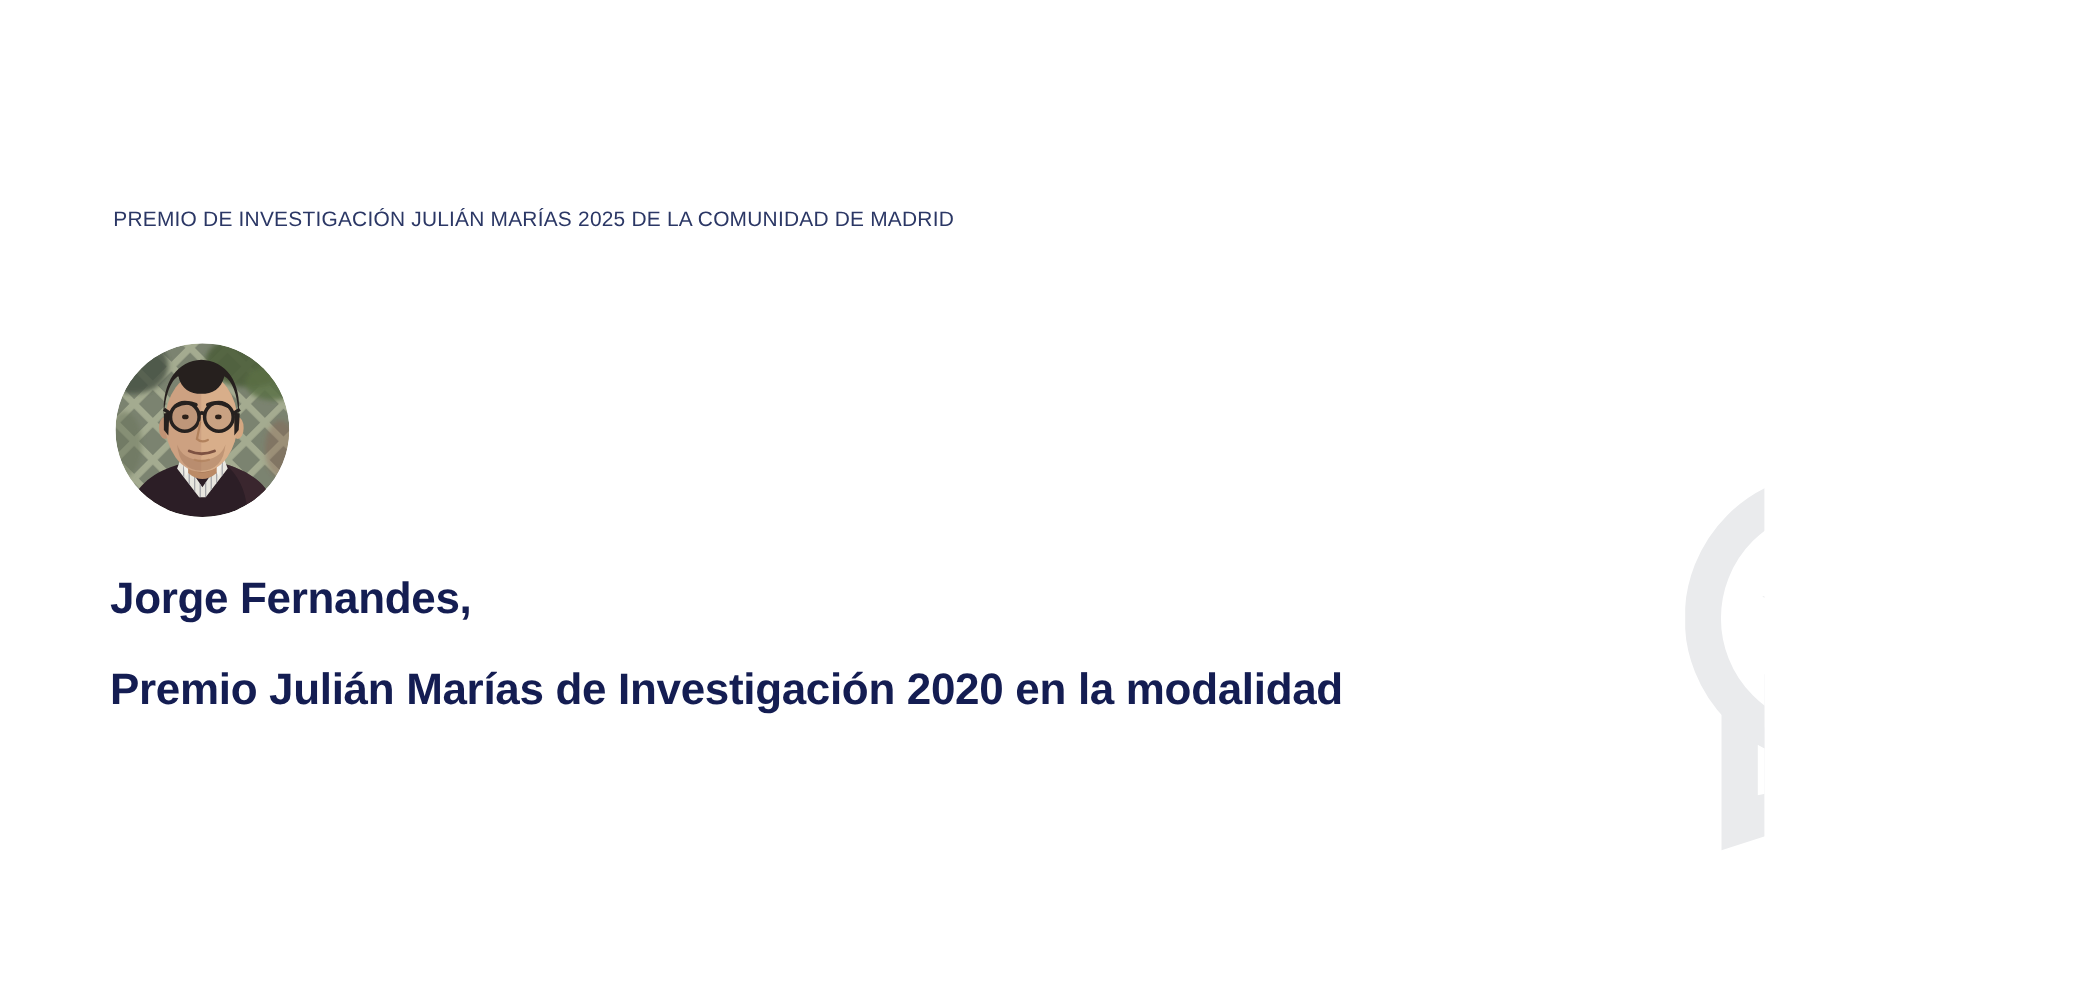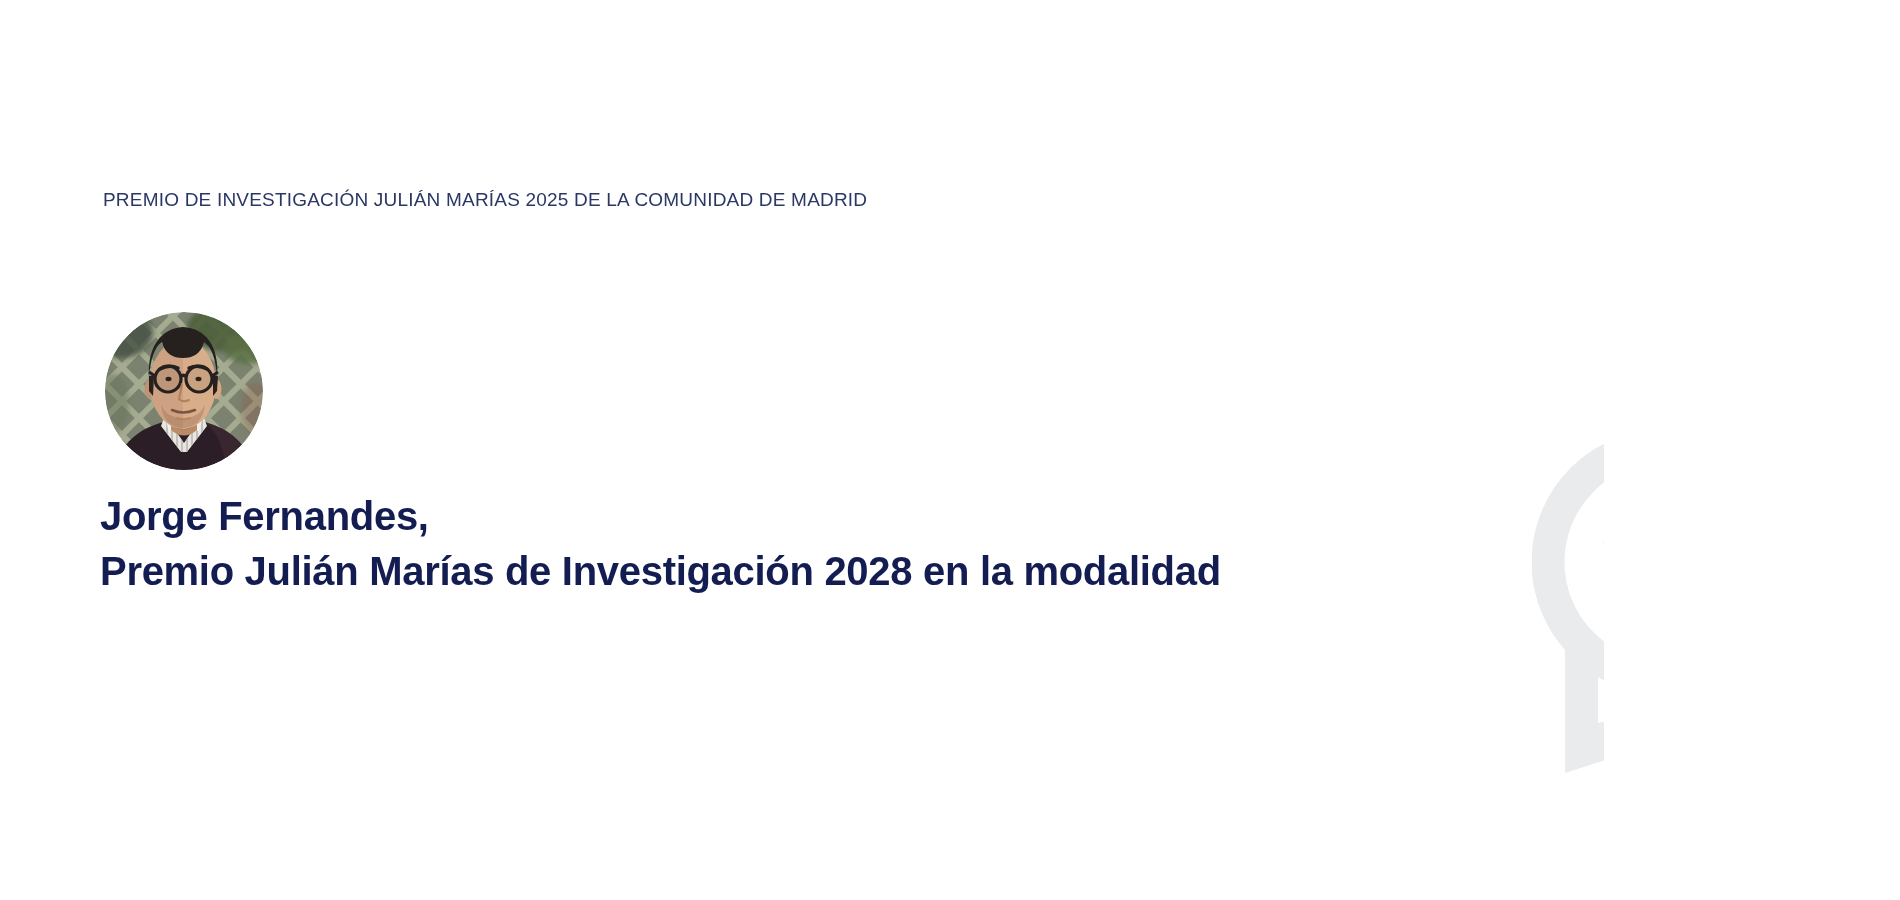--- a/index.html
+++ b/index.html
@@ -48,21 +48,21 @@
     position: absolute;
     left: 100px;
     top: 489px;
     font-size: 40px;
     line-height: 55px;
     font-weight: 700;
     letter-spacing: -0.3px;
     color: #141d52;
     white-space: nowrap;
   }
-  .headline span { display: block; }
+  .headline span { display: block; margin-top: 28px; }
   .award-icon {
     position: absolute;
     left: 1532px;
     top: 428px;
     width: 264px;
     height: 348px;
   }
 </style>
 </head>
 <body>
@@ -152,21 +152,21 @@
         <path d="M 56 92 Q 58 115 78 116 Q 98 115 100 92 Q 95 106 78 106 Q 61 106 56 92 Z" fill="#9b7054" opacity="0.4"></path>
 
         <path d="M 67 98 Q 78 103 90 98" stroke="#7d5242" stroke-width="2.6" fill="none" stroke-linecap="round"></path>
         <path d="M 72 106 Q 78 108.5 85 106" stroke="#b1815c" stroke-width="2" fill="none" opacity="0.7" stroke-linecap="round"></path>
       </g>
     </svg>
   </div>
 
   <h1 class="headline">
     <span>Jorge Fernandes,</span>
-    <span>Premio Julián Marías de Investigación 2028 en la modalidad</span>
+    <span>Premio Julián Marías de Investigación 2020 en la modalidad</span>
   </h1>
 
   <div class="award-icon">
     <svg width="264" height="348" viewBox="0 0 264 348">
 
       <path d="M 33 185 L 33 345 L 132 313 L 231 345 L 231 185 Z" fill="#eaebed"></path>
 
       <path d="M 66 295 L 66 249 A 132.5 132.5 0 0 0 198 249 L 198 295 L 132 280 Z" fill="#ffffff"></path>
 
       <circle cx="132" cy="134" r="116" fill="#ffffff" stroke="#eaebed" stroke-width="33"></circle>

